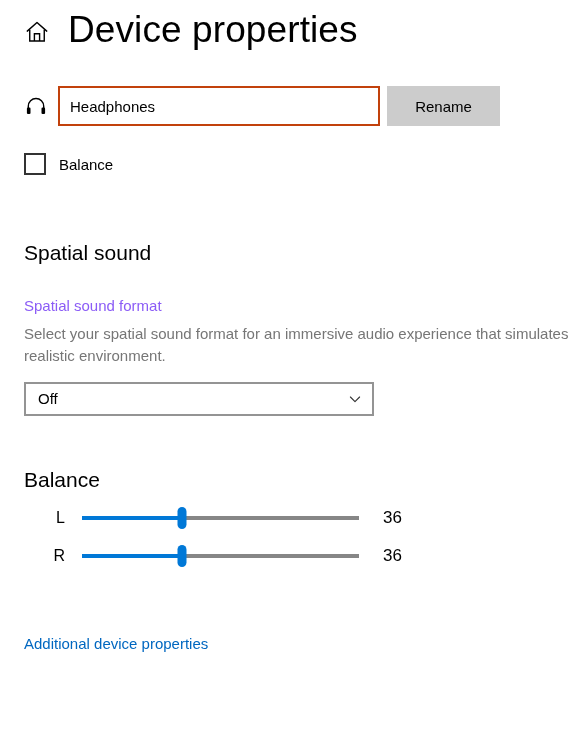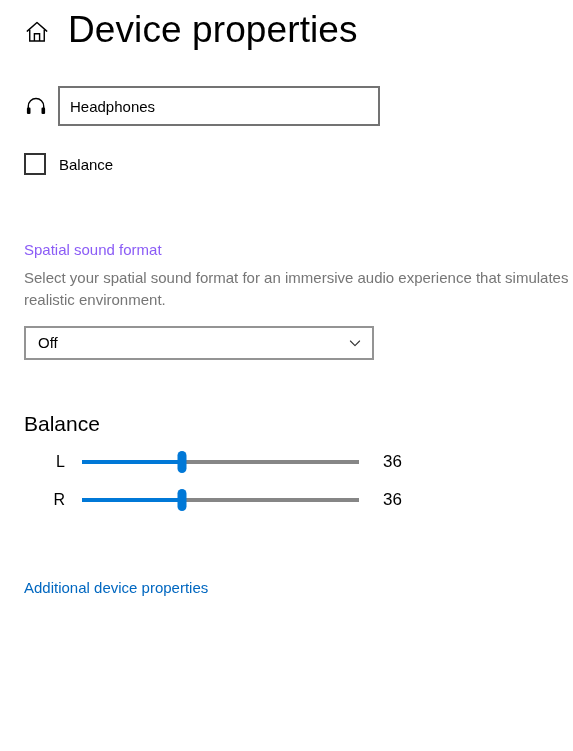--- a/index.html
+++ b/index.html
@@ -49,21 +49,21 @@
   .headphone-icon {
     width: 24px;
     height: 24px;
     flex: 0 0 auto;
     margin-right: 10px;
   }
   .name-input {
     width: 322px;
     height: 40px;
     box-sizing: border-box;
-    border: 2px solid #737373;
+    border: 2px solid #c2410c;
     background: #ffffff;
     font-family: "Liberation Sans", sans-serif;
     font-size: 15px;
     color: #000000;
     padding: 0 10px;
     outline: none;
     border-radius: 0;
   }
   .rename-button {
     margin-left: 7px;
@@ -235,28 +235,30 @@
 
 <div class="device-row">
   <span class="headphone-icon">
     <svg viewBox="0 0 24 24" width="24" height="24" fill="none" stroke="#000" stroke-width="1.4">
       <path d="M4.3 15 L4.3 12.2 A7.7 7.7 0 0 1 19.7 12.2 L19.7 15" stroke-linecap="round"></path>
       <rect x="2.9" y="13.6" width="3.6" height="6.4" rx="1.1" fill="#000" stroke="none"></rect>
       <rect x="17.5" y="13.6" width="3.6" height="6.4" rx="1.1" fill="#000" stroke="none"></rect>
     </svg>
   </span>
   <input class="name-input" type="text" value="Headphones" style="">
+  <button class="rename-button">Rename</button>
 </div>
 
 <div class="checkbox-row">
   <span class="checkbox-box"></span>
   <span class="checkbox-label">Balance</span>
 </div>
 
 <div class="spatial-section">
+  <div class="section-heading">Spatial sound</div>
   <div class="sub-label">Spatial sound format</div>
   <div class="description">Select your spatial sound format for an immersive audio experience that simulates a more realistic environment.</div>
 
   <div class="dropdown">
     <span class="dropdown-value">Off</span>
     <span class="chevron-icon">
       <svg viewBox="0 0 14 14" width="14" height="14" fill="none" stroke="#333" stroke-width="1.1">
         <path d="M2.4 5 L7 9.6 L11.6 5" stroke-linecap="round" stroke-linejoin="round"></path>
       </svg>
     </span>

